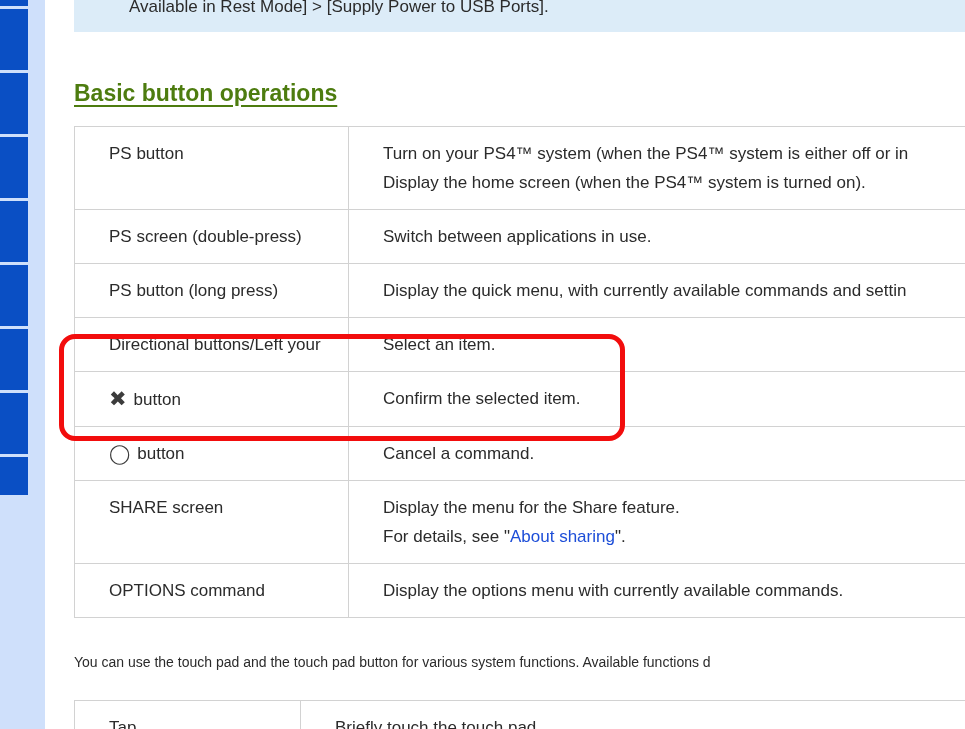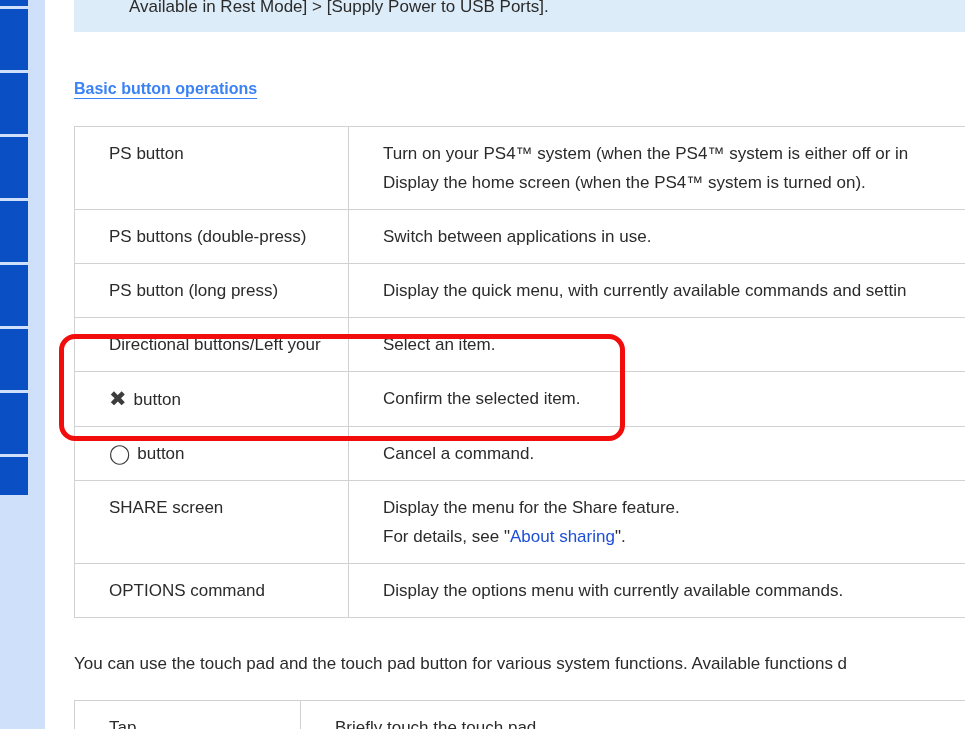--- a/index.html
+++ b/index.html
@@ -58,34 +58,34 @@
     top: -4px;
     font-size: 17px;
     line-height: 22px;
     color: #2b2b2b;
     white-space: nowrap;
   }
 
   .section-heading {
     position: absolute;
     left: 29px;
-    font-size: 16px;
+    font-size: 23px;
     font-weight: bold;
-    color: #3b82f6;
+    color: #4d7c0f;
     text-decoration: underline;
     text-underline-offset: 4px;
     white-space: nowrap;
   }
   #heading-basic-button { top: 80px; }
   #heading-touch-pad    { top: 603px; }
 
   .paragraph {
     position: absolute;
     left: 29px;
-    font-size: 17px;
+    font-size: 14px;
     color: #2b2b2b;
     white-space: nowrap;
   }
   #intro-touchpad { top: 654px; }
 
   
   .data-table {
     position: absolute;
     left: 29px;
     border-collapse: collapse;
@@ -175,21 +175,21 @@
       </colgroup>
     <tbody id="buttons-tbody">
         <tr>
           <td><span>PS button</span></td>
           <td>
             <span class="cell-line">Turn on your PS4™ system (when the PS4™ system is either off or in</span>
             <span class="cell-line">Display the home screen (when the PS4™ system is turned on).</span>
           </td>
         </tr>
         <tr>
-          <td><span>PS buttons (double-press)</span></td>
+          <td><span>PS screen (double-press)</span></td>
           <td>
             <span class="cell-line">Switch between applications in use.</span>
           </td>
         </tr>
         <tr>
           <td><span>PS button (long press)</span></td>
           <td>
             <span class="cell-line">Display the quick menu, with currently available commands and settin</span>
           </td>
         </tr>

